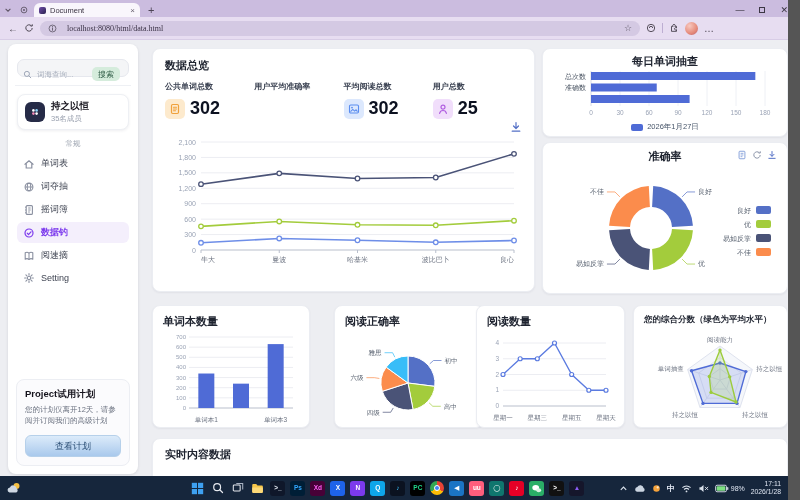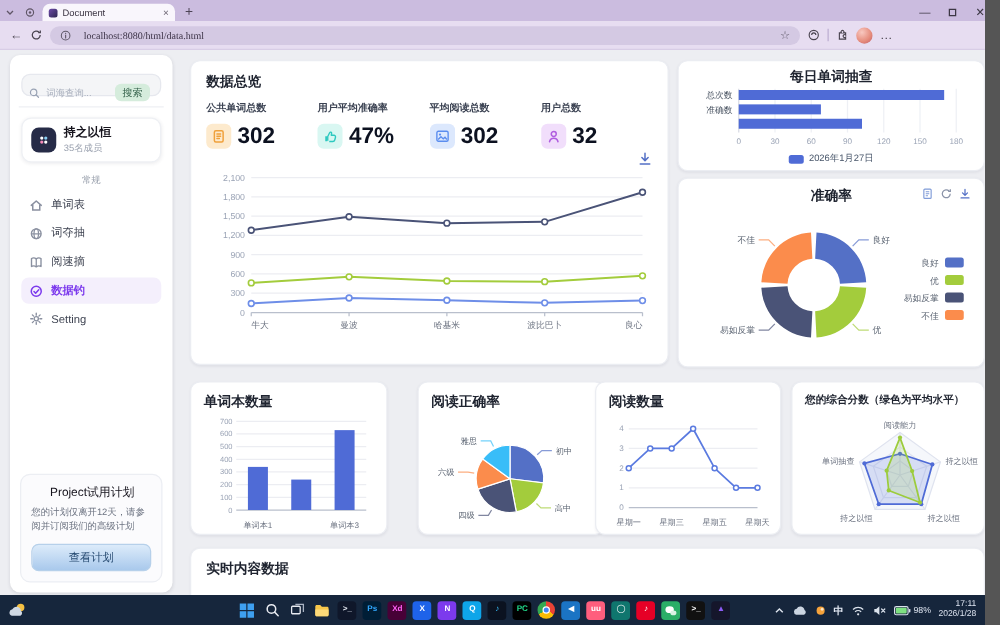--- a/index.html
+++ b/index.html
@@ -37,21 +37,21 @@
   .s-btn{border:none;background:#d5ecdc;color:#2f5d46;font-size:8px;border-radius:5px;height:14px;padding:0 6px;}
   .divider{height:1px;background:#eef0f4;margin:8px -2px;}
   .team-card{display:flex;align-items:center;gap:6px;background:#fff;border:1px solid #eef0f4;border-radius:8px;box-shadow:0 1px 3px rgba(40,40,60,.08);padding:5px 7px;}
   .team-icon{width:20px;height:20px;border-radius:6px;background:#262b47;display:flex;align-items:center;justify-content:center;}
   .team-name{font-size:9.5px;font-weight:bold;color:#15131c;}
   .team-sub{font-size:7.5px;color:#9aa1af;margin-top:1px;}
   .section-label{font-size:7.5px;color:#9ca3af;margin:9px 2px 4px;text-align:center;}
   .menu-item{display:flex;align-items:center;gap:6px;padding:4px 6px;border-radius:6px;font-size:9px;color:#3f4452;margin-bottom:2px;}
   .menu-item.active{background:#f4effc;color:#7c3aed;font-weight:bold;}
   .trial-card{position:absolute;left:8px;right:8px;bottom:8px;background:#fbfbfd;border:1px solid #eceef3;border-radius:8px;padding:8px;}
-  .trial-title{font-size:9.5px;font-weight:normal;color:#15131c;margin-left:15px;}
+  .trial-title{font-size:9.5px;font-weight:bold;color:#15131c;}
   .trial-desc{font-size:7.5px;color:#6b7280;line-height:1.45;margin-top:4px;}
   .trial-btn{margin-top:8px;width:100%;height:22px;border:1px solid #b6d0ea;border-radius:6px;
     background:linear-gradient(180deg,#dcebfa,#a9c9ec);color:#274b72;font-size:9px;}
   
   .card{position:absolute;background:#fff;border-radius:8px;border:1px solid #ebedf2;box-shadow:0 1px 2px rgba(40,40,60,.06);}
   .card-title{font-size:11px;font-weight:bold;color:#1f2430;}
   .card-title.center{text-align:center;}
   .overview-card{left:152px;top:8px;width:383px;height:244px;padding:9px 12px;}
   .stats{display:flex;margin-top:8px;}
   .stat{width:25%;}
@@ -201,34 +201,44 @@
                 <circle cx="6" cy="6" r="3.9" fill="none" stroke="#8a90a0" stroke-width="1.1"></circle>
                 <ellipse cx="6" cy="6" rx="1.8" ry="3.9" fill="none" stroke="#8a90a0" stroke-width="1"></ellipse>
                 <path d="M2.2 6h7.6" stroke="#8a90a0" stroke-width="1"></path>
               </svg>
             </span>
             <span>词夺抽</span>
           </div>
           <div class="menu-item">
             <span>
               <svg width="12" height="12" viewBox="0 0 12 12">
-                <path d="M6 3.1C5 2.3 3.2 2.2 2.2 2.8v6.4C3.2 8.6 5 8.7 6 9.5c1-.8 2.8-.9 3.8-.3V2.8C8.8 2.2 7 2.3 6 3.1z" fill="none" stroke="#8a90a0" stroke-width="1.1" stroke-linejoin="round"></path>
-                <path d="M6 3.1v6.4" stroke="#8a90a0" stroke-width="1"></path>
+                <rect x="3.2" y="1.6" width="6.2" height="8.8" rx="1" fill="none" stroke="#8a90a0" stroke-width="1.1"></rect>
+                <path d="M5.2 4h2.4M5.2 6h2.4M5.2 8h1.6" stroke="#8a90a0" stroke-width="1"></path>
+                <path d="M2.1 3.2h1M2.1 6h1M2.1 8.8h1" stroke="#8a90a0" stroke-width="1"></path>
               </svg>
             </span>
-            <span>阅速摘</span>
+            <span>摇词簿</span>
           </div>
           <div class="menu-item active">
             <span>
               <svg width="12" height="12" viewBox="0 0 12 12">
                 <circle cx="6" cy="6" r="4" fill="none" stroke="#7c3aed" stroke-width="1.2"></circle>
                 <path d="M4.2 6.2 5.5 7.6 8 4.8" fill="none" stroke="#7c3aed" stroke-width="1.2" stroke-linecap="round" stroke-linejoin="round"></path>
               </svg>
             </span>
             <span>数据钓</span>
+          </div>
+          <div class="menu-item">
+            <span>
+              <svg width="12" height="12" viewBox="0 0 12 12">
+                <path d="M6 3.1C5 2.3 3.2 2.2 2.2 2.8v6.4C3.2 8.6 5 8.7 6 9.5c1-.8 2.8-.9 3.8-.3V2.8C8.8 2.2 7 2.3 6 3.1z" fill="none" stroke="#8a90a0" stroke-width="1.1" stroke-linejoin="round"></path>
+                <path d="M6 3.1v6.4" stroke="#8a90a0" stroke-width="1"></path>
+              </svg>
+            </span>
+            <span>阅速摘</span>
           </div>
           <div class="menu-item">
             <span>
               <svg width="12" height="12" viewBox="0 0 12 12">
                 <circle cx="6" cy="6" r="1.7" fill="none" stroke="#8a90a0" stroke-width="1.1"></circle>
                 <g stroke="#8a90a0" stroke-width="1.1" stroke-linecap="round">
                   <path d="M6 1.6v1.5M6 8.9v1.5M1.6 6h1.5M8.9 6h1.5M2.9 2.9l1 1M8.1 8.1l1 1M9.1 2.9l-1 1M3.9 8.1l-1 1"></path>
                 </g>
               </svg>
             </span>
@@ -252,29 +262,20 @@
                 <svg width="12" height="12" viewBox="0 0 12 12">
                   <rect x="2.5" y="1.5" width="7" height="9" rx="1.2" fill="none" stroke="#f0a13c" stroke-width="1.2"></rect>
                   <path d="M4.5 4.2h3M4.5 6h3M4.5 7.8h2" stroke="#f0a13c" stroke-width="1.1" stroke-linecap="round"></path>
                 </svg>
               </span>
               <span class="stat-value">302</span>
             </div>
           </div>
           <div class="stat">
             <div class="stat-label">用户平均准确率</div>
-            <div class="stat-row">
-              <span class="stat-icon" style="background: rgb(217, 247, 242);">
-                <svg width="12" height="12" viewBox="0 0 12 12">
-                  <path d="M2.2 6h1.6v4H2.2z" fill="#2ec9c0"></path>
-                  <path d="M4.2 9.6V6.2l1.5-3c.5-.9 1.8-.4 1.6.6L7 5.2h2.2c.8 0 1.4.8 1.2 1.6l-.6 2.2c-.2.7-.8 1.2-1.5 1.2H5.4" fill="none" stroke="#2ec9c0" stroke-width="1.1" stroke-linejoin="round"></path>
-                </svg>
-              </span>
-              <span class="stat-value">47%</span>
-            </div>
           </div>
           <div class="stat">
             <div class="stat-label">平均阅读总数</div>
             <div class="stat-row">
               <span class="stat-icon" style="background: rgb(220, 232, 253);">
                 <svg width="12" height="12" viewBox="0 0 12 12">
                   <rect x="1.5" y="2" width="9" height="8" rx="1.2" fill="none" stroke="#5b8def" stroke-width="1.1"></rect>
                   <circle cx="4" cy="4.6" r=".9" fill="#5b8def"></circle>
                   <path d="M2.5 8.6l2.3-2.2 1.8 1.7 1.4-1.3 1.5 1.8" fill="none" stroke="#5b8def" stroke-width="1.1"></path>
                 </svg>
@@ -284,21 +285,21 @@
           </div>
           <div class="stat">
             <div class="stat-label">用户总数</div>
             <div class="stat-row">
               <span class="stat-icon" style="background: rgb(241, 222, 251);">
                 <svg width="12" height="12" viewBox="0 0 12 12">
                   <circle cx="6" cy="4.2" r="2" fill="none" stroke="#b05de0" stroke-width="1.2"></circle>
                   <path d="M2.6 10.4c.4-1.9 1.8-2.9 3.4-2.9s3 1 3.4 2.9" fill="none" stroke="#b05de0" stroke-width="1.2" stroke-linecap="round"></path>
                 </svg>
               </span>
-              <span class="stat-value">32</span>
+              <span class="stat-value">25</span>
             </div>
           </div>
         </div>
       <div class="dl-row">
         <span>
           <svg width="12" height="12" viewBox="0 0 12 12">
               <path d="M6 1.6v5.6M3.5 5 6 7.5 8.5 5M2.2 10.2h7.6" fill="none" stroke="#5470c6" stroke-width="1.2" stroke-linecap="round" stroke-linejoin="round"></path>
             </svg>
         </span>
       </div>

